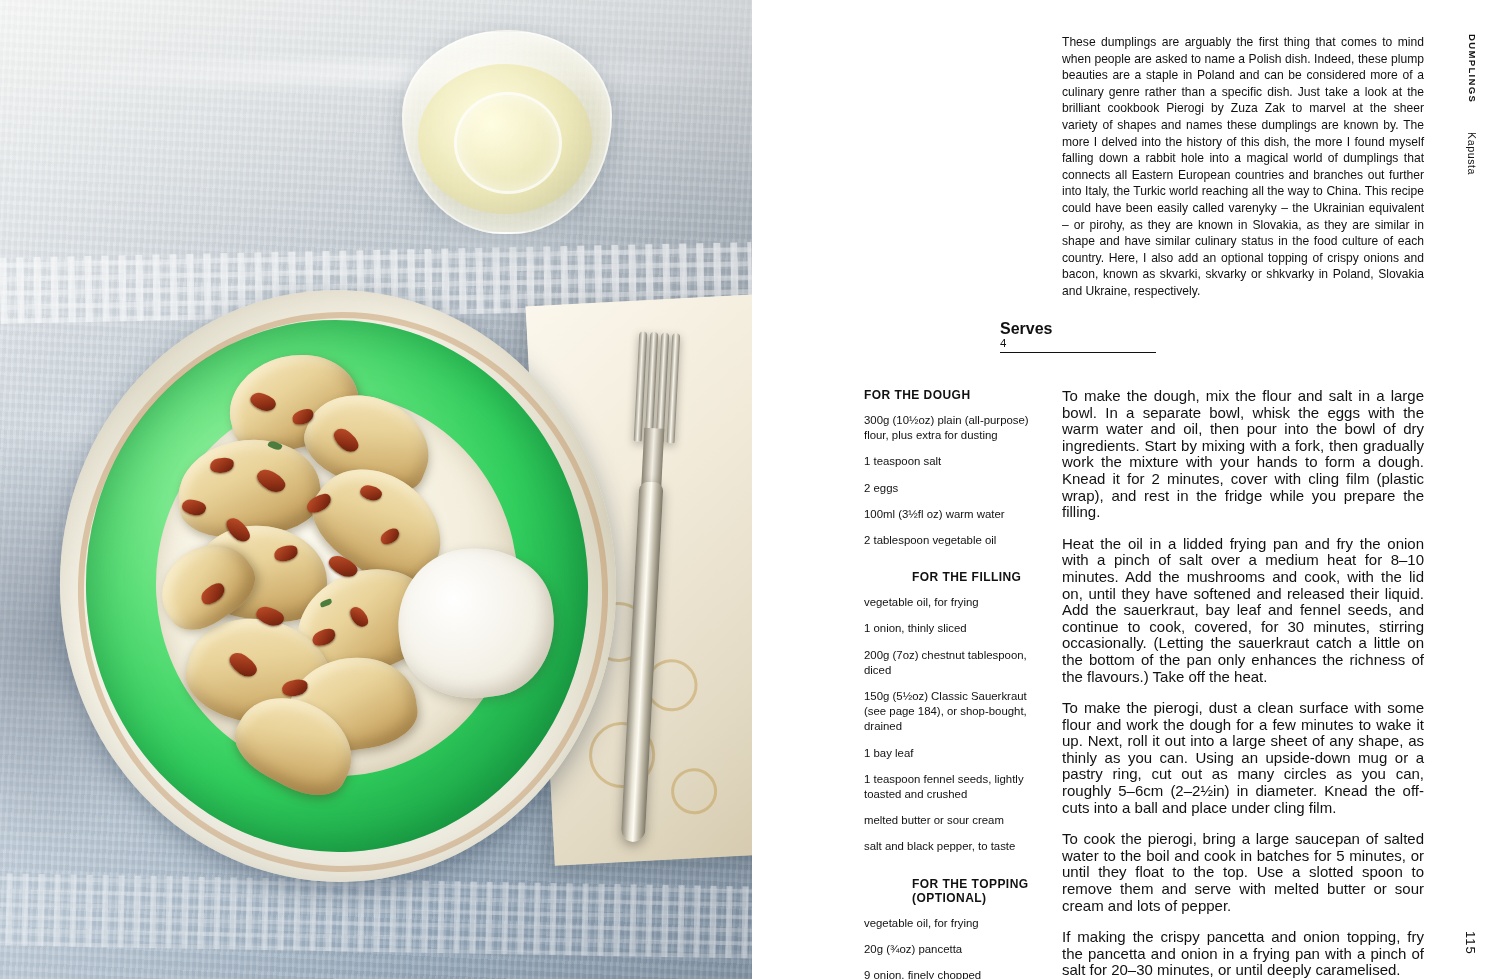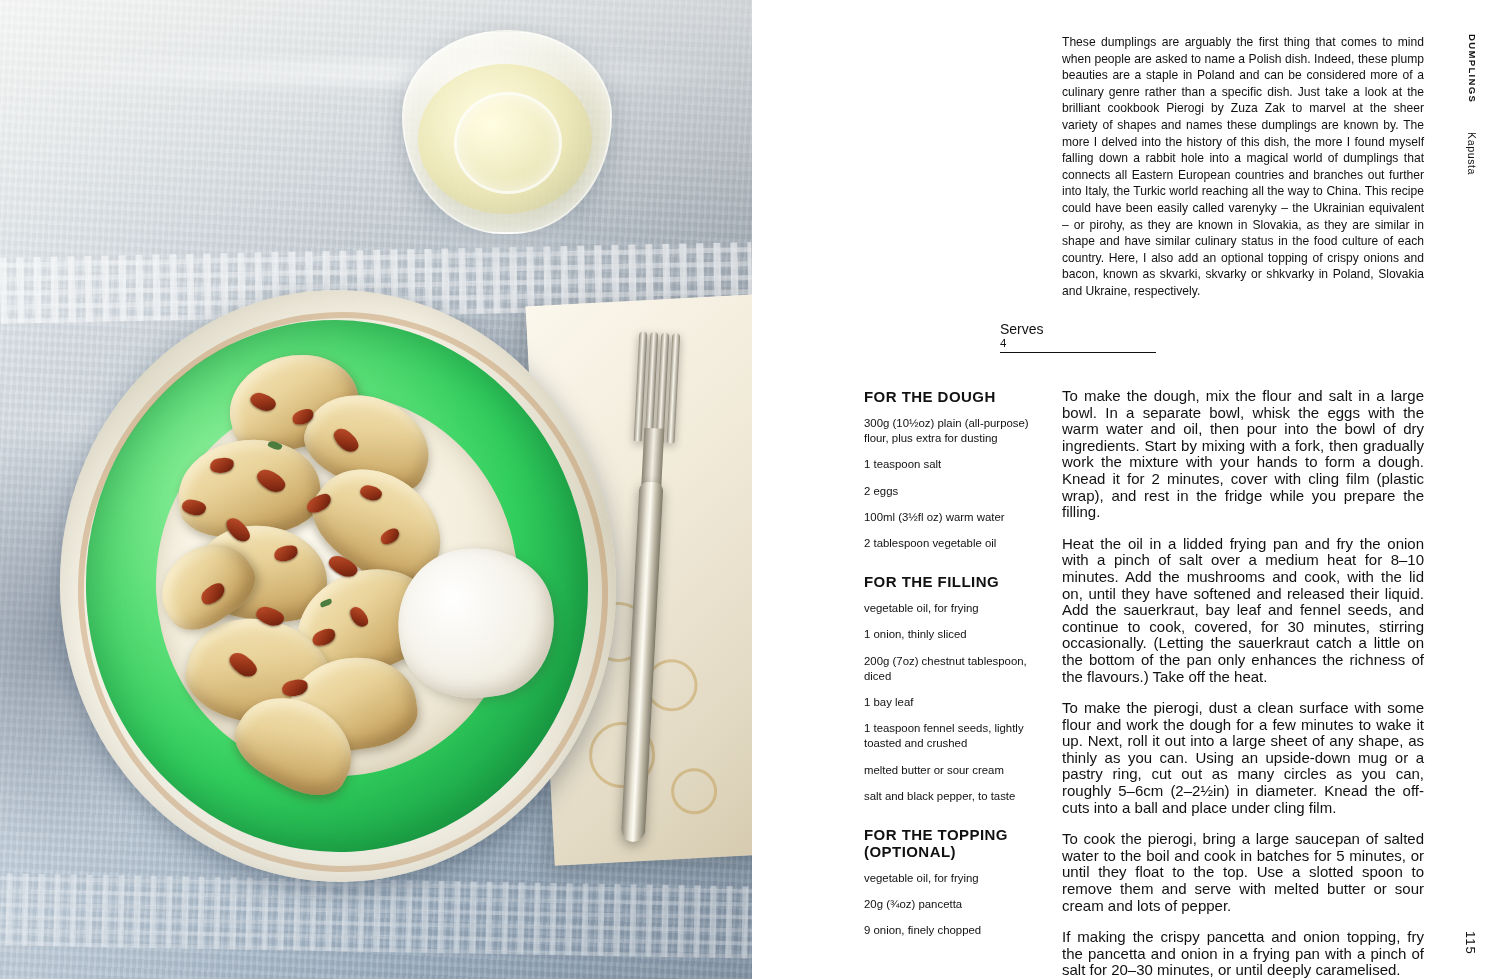--- a/index.html
+++ b/index.html
@@ -278,23 +278,24 @@
     color: #111;
   }
 
   .serves-block {
     position: absolute;
     left: 248px;
     top: 322px;
     width: 156px;
   }
   .serves-label {
-    font-size: 14px;
+    font-size: 16px;
     line-height: 14px;
     color: #111;
+    font-weight: bold;
   }
   .serves-value {
     font-size: 11.5px;
     line-height: 14px;
     color: #111;
   }
   .serves-rule {
     position: absolute;
     left: 248px;
     top: 352px;
@@ -303,27 +304,27 @@
     background: #111;
   }
 
   .ingredients {
     position: absolute;
     left: 112px;
     top: 388px;
     width: 170px;
   }
   .ing-head {
-    font-size: 15px;
+    font-size: 12px;
     font-weight: bold;
     letter-spacing: 0.45px;
     color: #111;
     margin: 0 0 11px 0;
   }
-  .ing-head.spaced { margin-top: 22px; }
+  .ing-head.spaced { margin-top: 22px; margin-left: 48px; }
   .ing-item {
     font-size: 11.4px;
     line-height: 15.2px;
     color: #111;
     margin-bottom: 11px;
   }
 
   .method {
     position: absolute;
     left: 310px;
@@ -468,20 +469,21 @@
       <div class="ing-item">300g (10½oz) plain (all-purpose) flour, plus extra for dusting</div>
       <div class="ing-item">1 teaspoon salt</div>
       <div class="ing-item">2 eggs</div>
       <div class="ing-item">100ml (3½fl oz) warm water</div>
       <div class="ing-item">2 tablespoon vegetable oil</div>
 
       <div class="ing-head spaced">FOR THE FILLING</div>
       <div class="ing-item">vegetable oil, for frying</div>
       <div class="ing-item">1 onion, thinly sliced</div>
       <div class="ing-item">200g (7oz) chestnut tablespoon, diced</div>
+      <div class="ing-item">150g (5½oz) Classic Sauerkraut (see page 184), or shop-bought, drained</div>
       <div class="ing-item">1 bay leaf</div>
       <div class="ing-item">1 teaspoon fennel seeds, lightly toasted and crushed</div>
       <div class="ing-item">melted butter or sour cream</div>
       <div class="ing-item">salt and black pepper, to taste</div>
 
       <div class="ing-head spaced">FOR THE TOPPING (OPTIONAL)</div>
       <div class="ing-item">vegetable oil, for frying</div>
       <div class="ing-item">20g (¾oz) pancetta</div>
       <div class="ing-item">9 onion, finely chopped</div>
     </div>

